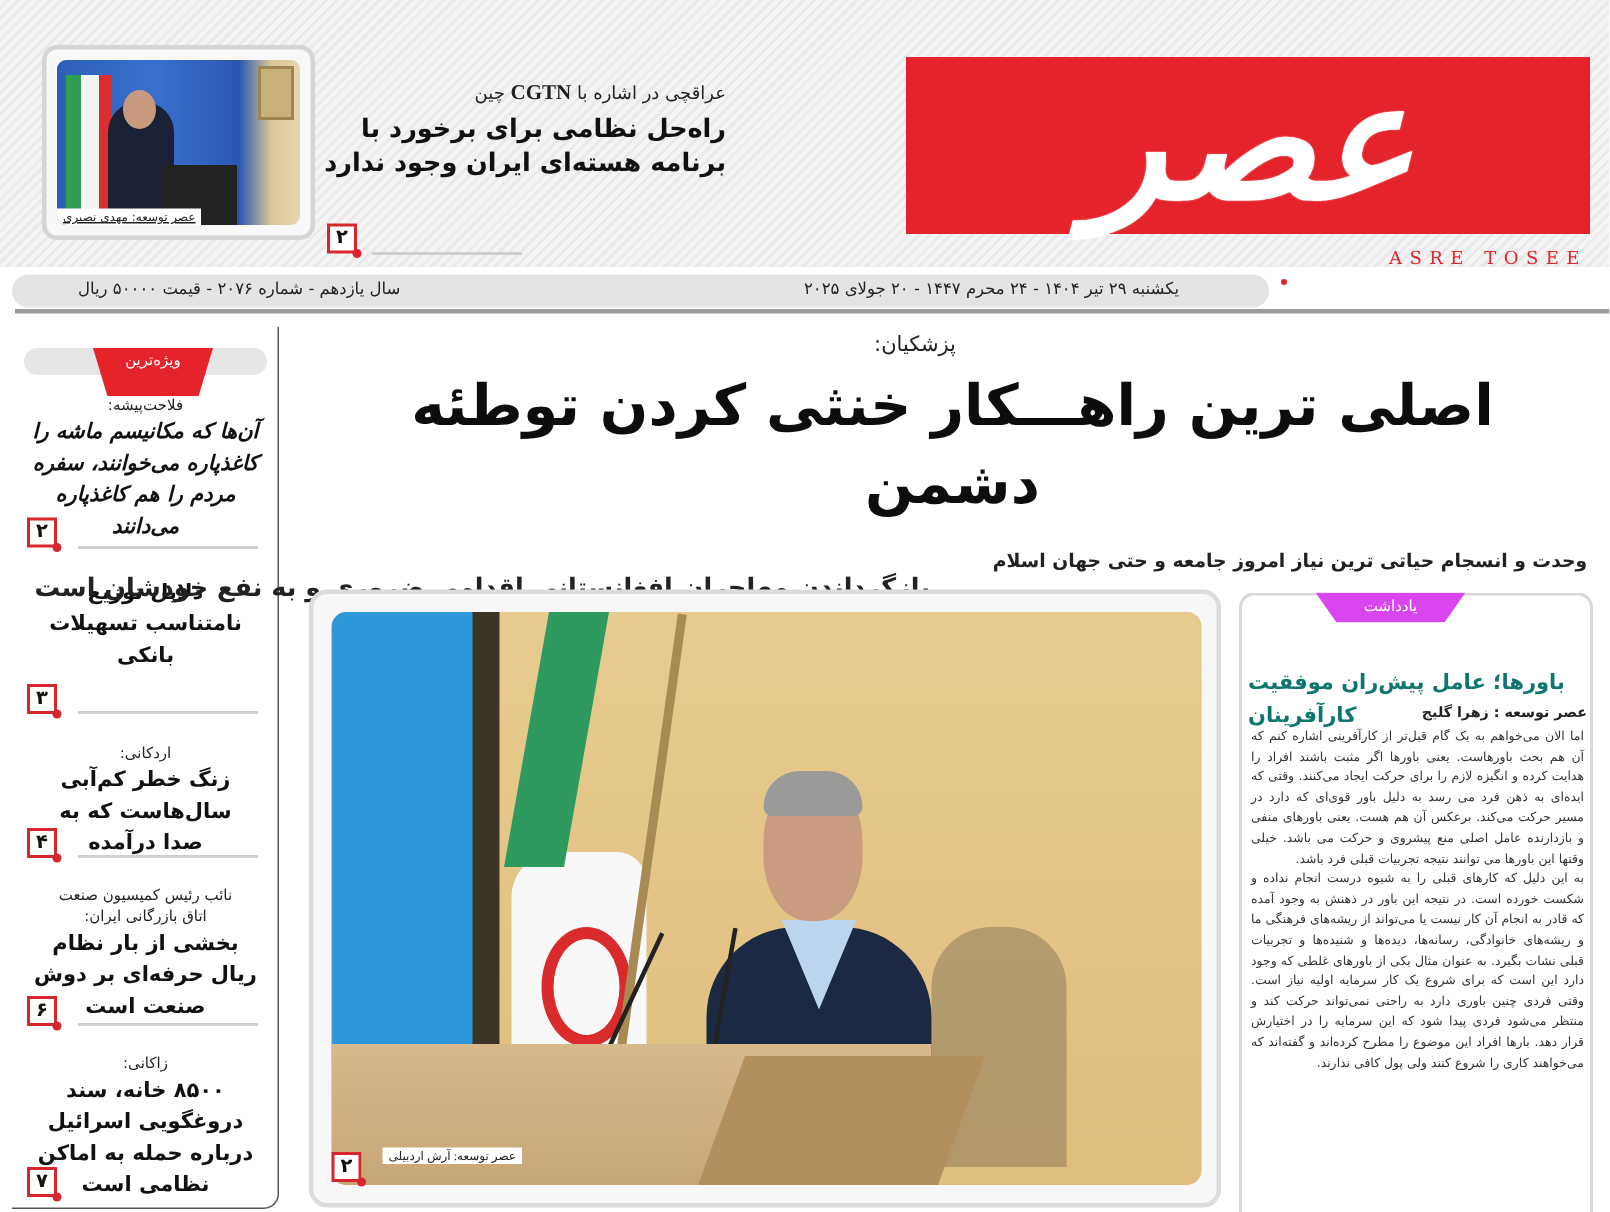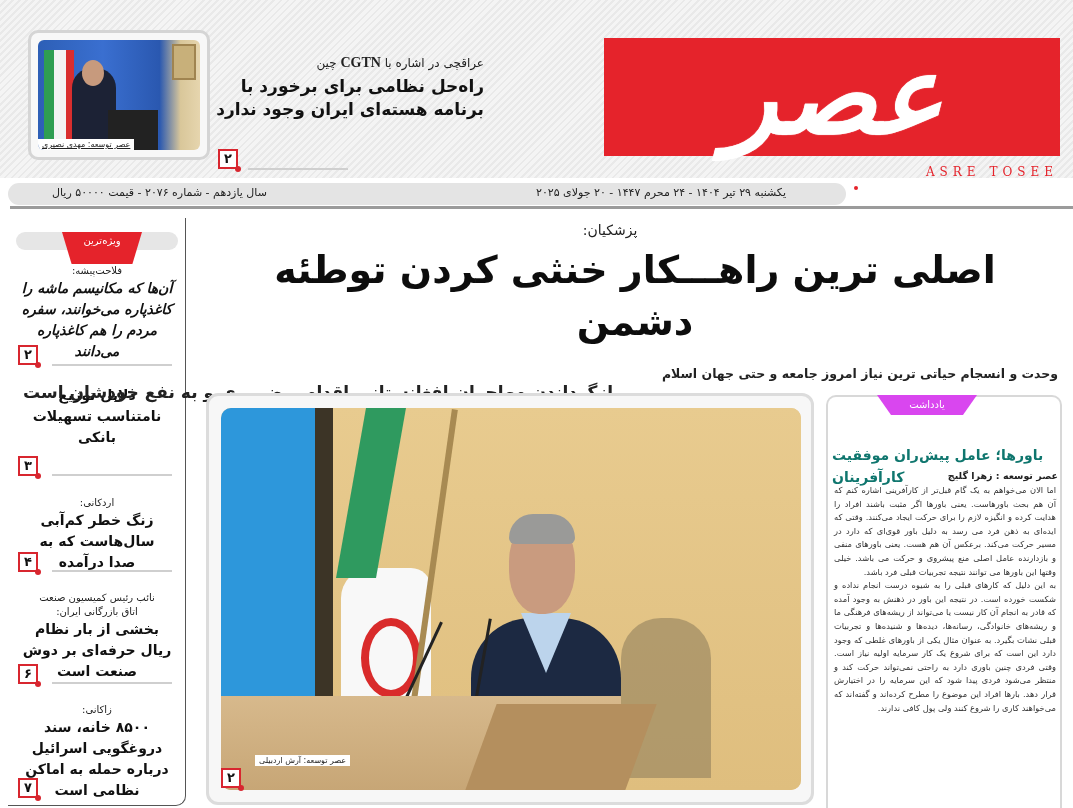--- a/index.html
+++ b/index.html
@@ -242,21 +242,21 @@
     <div class="ph-pole"></div>
     <div class="ph-shadow"></div>
     <div class="ph-person"></div>
     <div class="ph-shirt"></div>
     <div class="ph-head"></div>
     <div class="ph-hair"></div>
     <div class="ph-mic"></div>
     <div class="ph-mic2"></div>
     <div class="ph-podium"></div>
     <div class="ph-podium-side"></div>
-    <div class="caption-tag" style="left:34px; bottom:24px;">عصر توسعه: آرش اردبیلی</div>
+    <div class="caption-tag" style="left:34px; bottom:14px;font-family:Liberation Serif, serif;">عصر توسعه: آرش اردبیلی</div>
   </div>
   <div class="page-ref" style="left:12px; top:372px;">۲</div>
 </div>
 
 <div class="edit-col"></div>
 <div class="edit-tab">یادداشت</div>
 <h2 class="edit-title">باورها؛ عامل پیش‌ران موفقیت کارآفرینان</h2>
 <div class="edit-byline">عصر توسعه : زهرا گلیج</div>
 <div class="edit-body">
   <p>اما الان می‌خواهم به یک گام قبل‌تر از کارآفرینی اشاره کنم که آن هم بحث باورهاست. یعنی باورها اگر مثبت باشند افراد را هدایت کرده و انگیزه لازم را برای حرکت ایجاد می‌کنند. وقتی که ایده‌ای به ذهن فرد می رسد به دلیل باور قوی‌ای که دارد در مسیر حرکت می‌کند. برعکس آن هم هست. یعنی باورهای منفی و بازدارنده عامل اصلی منع پیشروی و حرکت می باشد. خیلی وقتها این باورها می توانند نتیجه تجربیات قبلی فرد باشد.</p>

